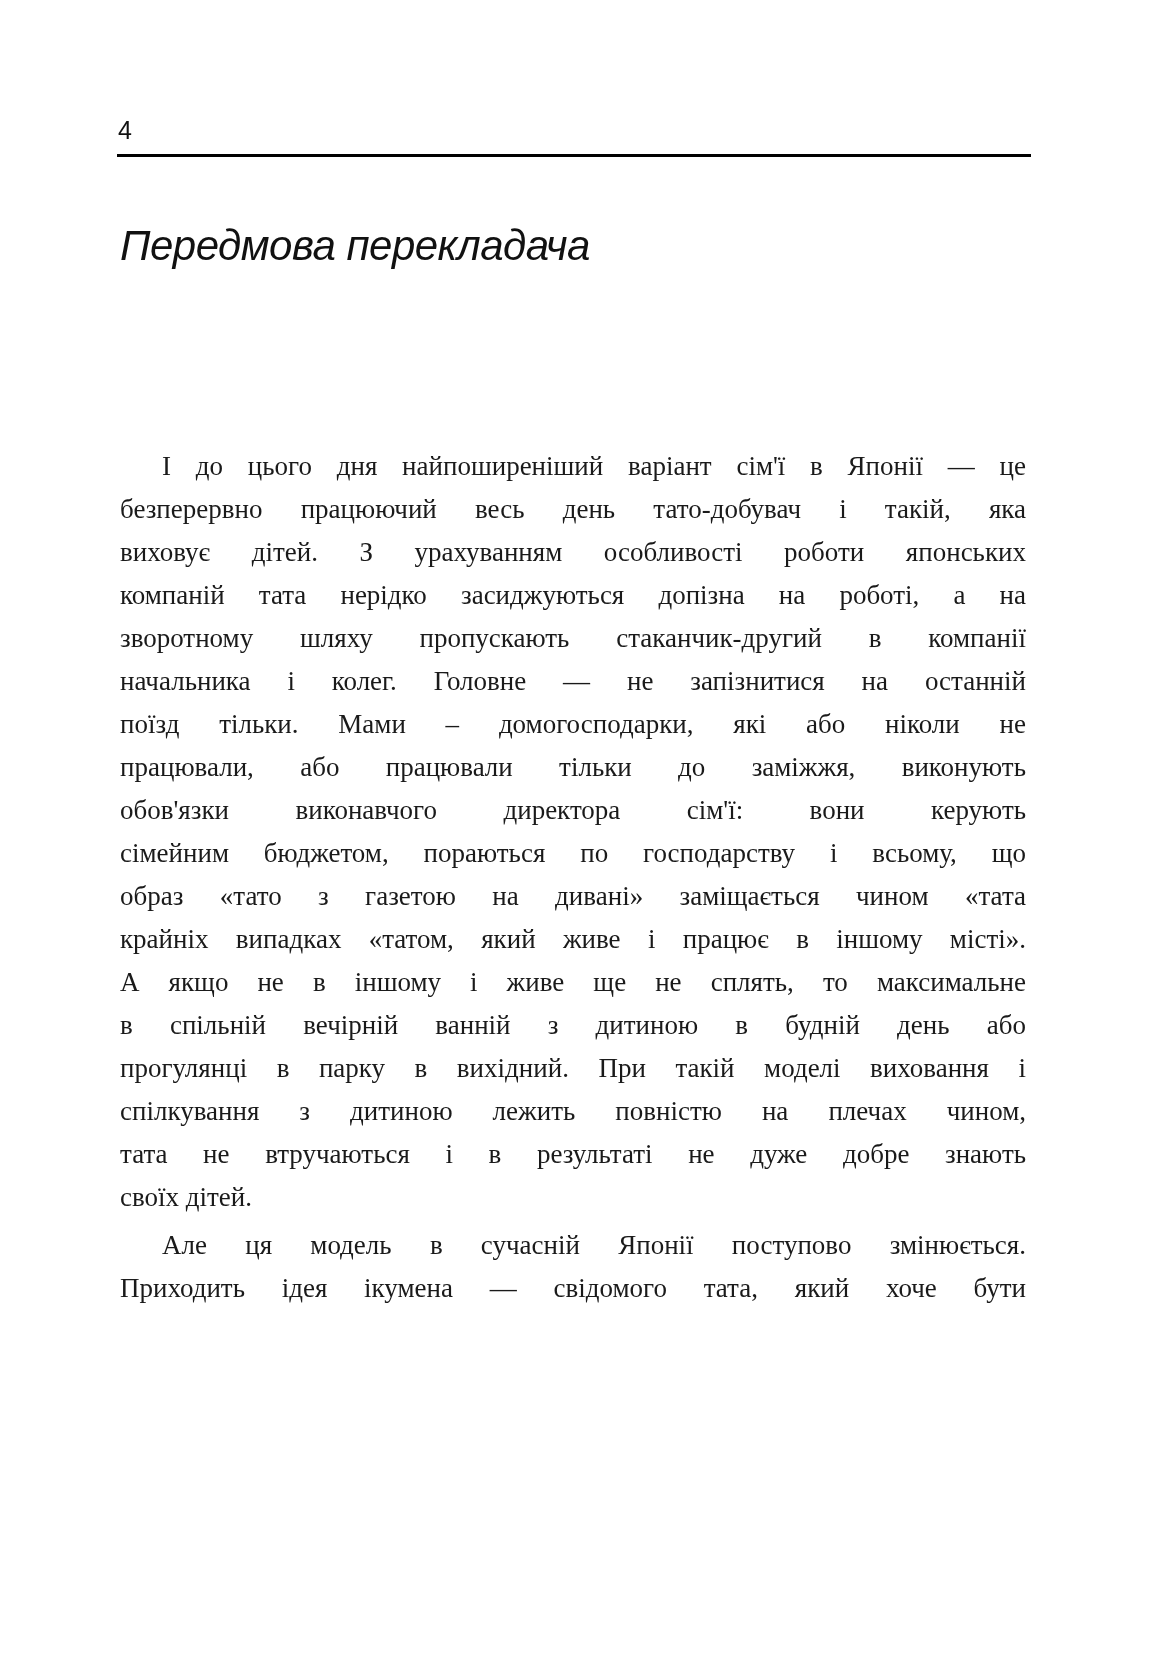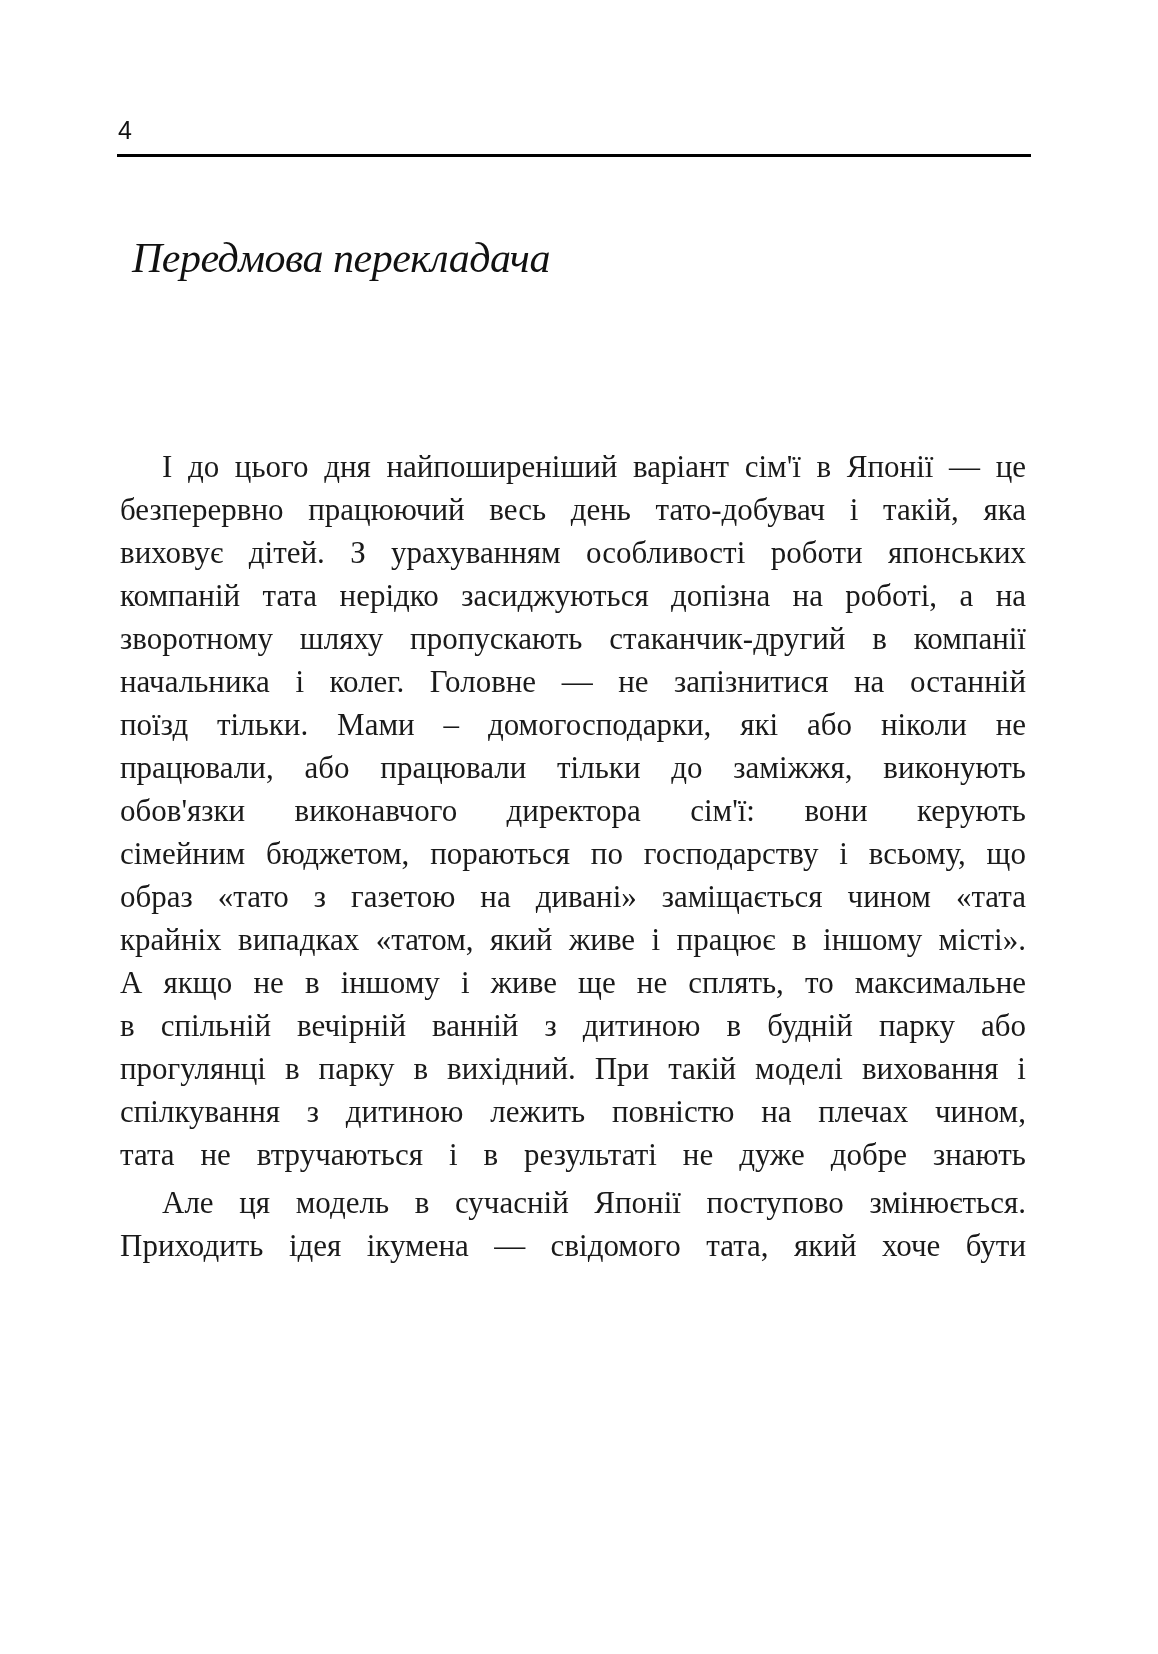--- a/index.html
+++ b/index.html
@@ -11,56 +11,57 @@
     .header-rule {
       position: absolute; left: 117px; top: 154px; width: 914px; height: 3px; background: #000;
     }
     .chapter-title {
       position: absolute; left: 120px; top: 222px;
       font-family: "Liberation Sans", sans-serif; font-style: italic;
       font-size: 42px; color: #111; letter-spacing: -0.5px; white-space: nowrap;
     }
     .body-text {
       position: absolute; left: 120px; top: 445px; width: 906px;
-      font-family: "Liberation Serif", serif; font-size: 31px; color: #1a1a1a;
+      font-family: "Liberation Serif", serif; font-size: 27px; color: #1a1a1a;
     }
     .line {
       height: 43px; line-height: 43px; white-space: nowrap;
       text-align: justify; text-align-last: justify; overflow: hidden;
     }
     .line.first { text-indent: 42px; }
     .line.last { text-align-last: left; }
     .para-gap { height: 5px; }
   </style>
 </head>
 <body>
 
 <div class="page-number">4</div>
 <div class="header-rule"></div>
 
-<h1 class="chapter-title" style="margin:12px;font-weight:normal;font-family:Liberation Serif, serif;">Передмова перекладача</h1>
+<h1 class="chapter-title" style="margin:0;font-weight:normal;">Передмова перекладача</h1>
 
 <div class="body-text">
   <div class="paragraph">
     <div class="line first">І до цього дня найпоширеніший варіант сім'ї в Японії — це</div>
     <div class="line">безперервно працюючий весь день тато-добувач і такій, яка</div>
     <div class="line">виховує дітей. З урахуванням особливості роботи японських</div>
     <div class="line">компаній тата нерідко засиджуються допізна на роботі, а на</div>
     <div class="line">зворотному шляху пропускають стаканчик-другий в компанії</div>
     <div class="line">начальника і колег. Головне — не запізнитися на останній</div>
     <div class="line">поїзд тільки. Мами – домогосподарки, які або ніколи не</div>
     <div class="line">працювали, або працювали тільки до заміжжя, виконують</div>
     <div class="line">обов'язки виконавчого директора сім'ї: вони керують</div>
     <div class="line">сімейним бюджетом, пораються по господарству і всьому, що</div>
     <div class="line">образ «тато з газетою на дивані» заміщається чином «тата</div>
     <div class="line">крайніх випадках «татом, який живе і працює в іншому місті».</div>
     <div class="line">А якщо не в іншому і живе ще не сплять, то максимальне</div>
-    <div class="line">в спільній вечірній ванній з дитиною в будній парку або</div>
+    <div class="line">в спільній вечірній ванній з дитиною в будній день або</div>
     <div class="line">прогулянці в парку в вихідний. При такій моделі виховання і</div>
     <div class="line">спілкування з дитиною лежить повністю на плечах чином,</div>
     <div class="line">тата не втручаються і в результаті не дуже добре знають</div>
+    <div class="line last">своїх дітей.</div>
   </div>
   <div class="para-gap"></div>
   <div class="paragraph">
     <div class="line first">Але ця модель в сучасній Японії поступово змінюється.</div>
     <div class="line">Приходить ідея ікумена — свідомого тата, який хоче бути</div>
   </div>
 </div>
 
 </body></html>

